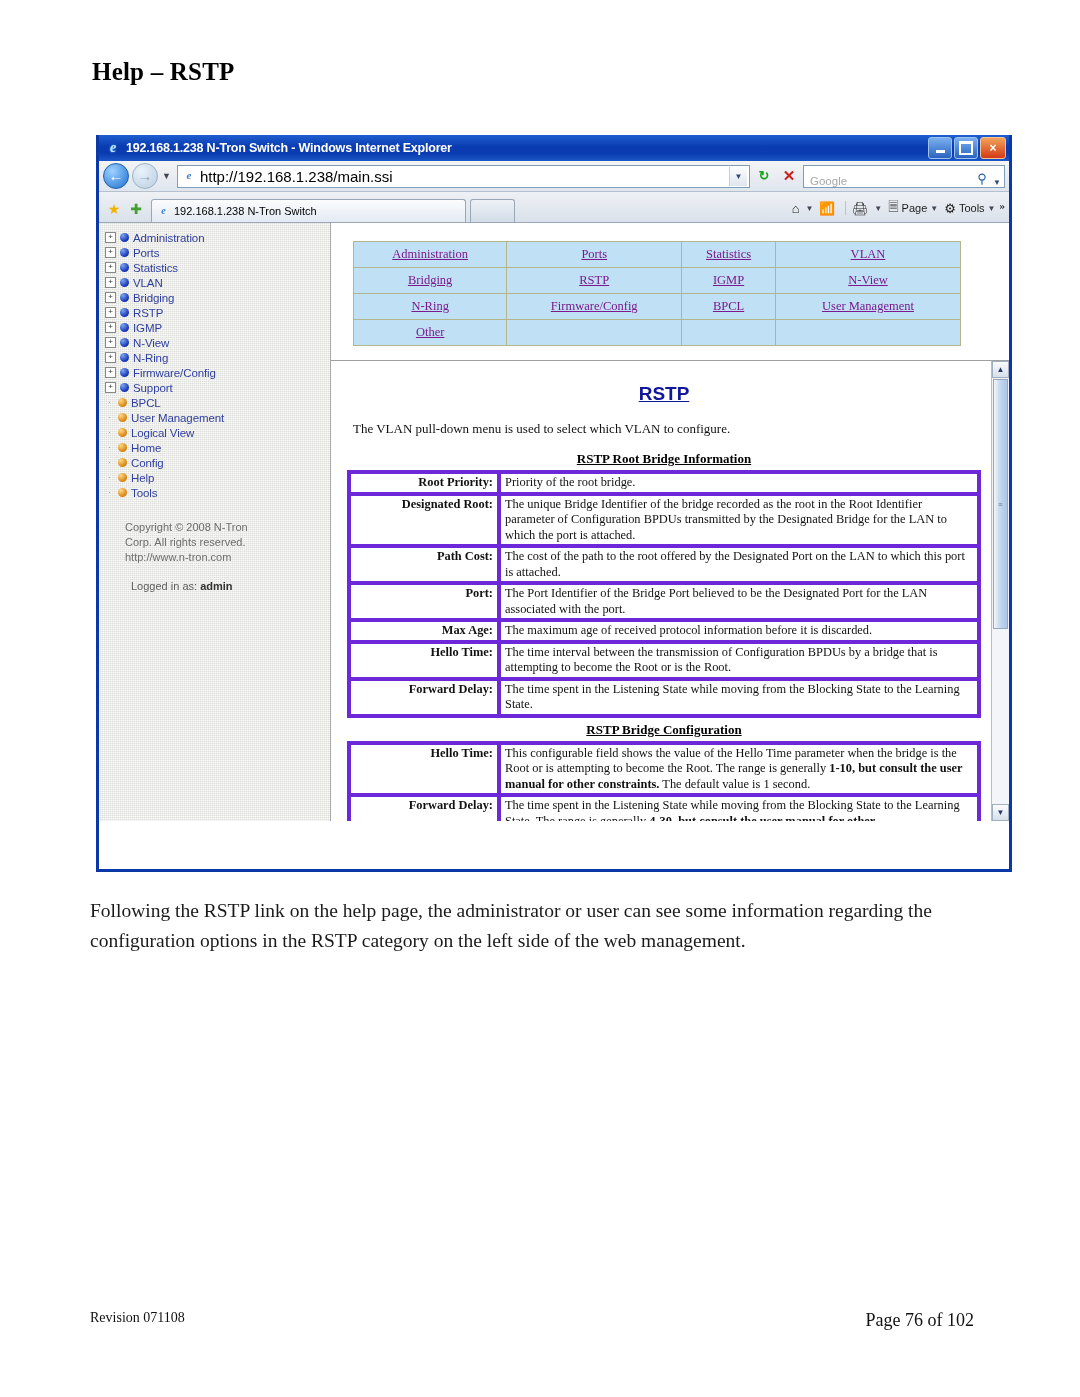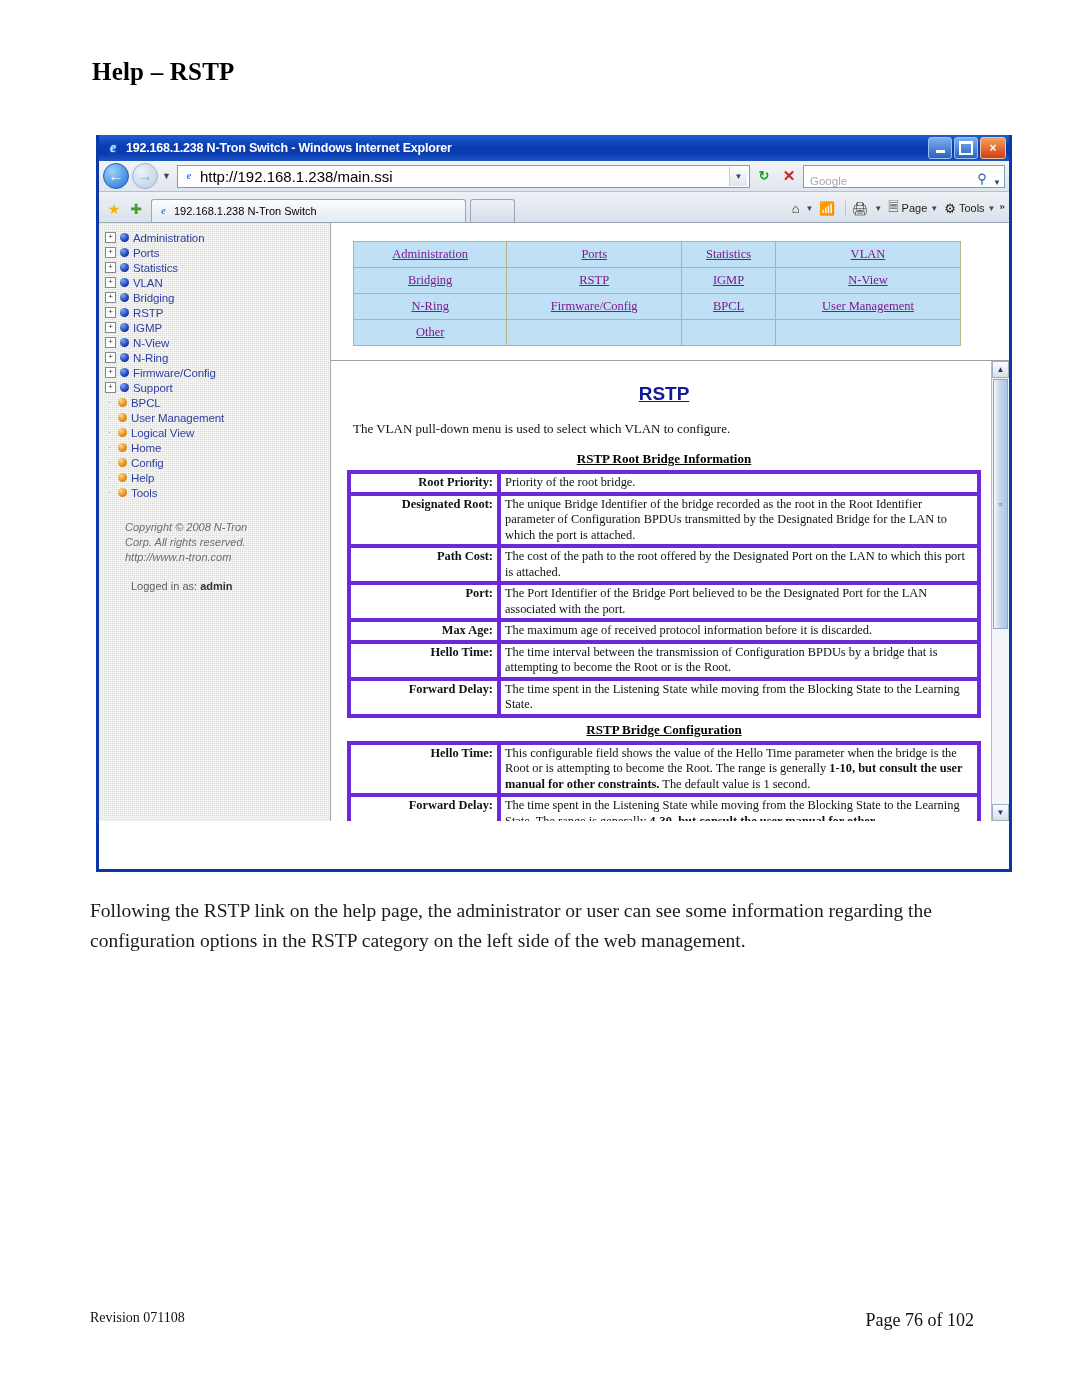--- a/index.html
+++ b/index.html
@@ -150,21 +150,21 @@
   }
   .exp.leafdash{border:none;background:none;color:#999;font-size:9px;}
   .bullet{width:9px;height:9px;border-radius:50%;margin-right:4px;flex:none;}
   .bullet.blue{background:radial-gradient(circle at 32% 28%,#7ba6ef,#1432b4 70%);}
   .bullet.orange{background:radial-gradient(circle at 32% 28%,#ffd98a,#d9820c 70%);}
   .tlabel2{
     font-family:"Liberation Sans",sans-serif;font-size:11.5px;color:#2f3fa0;letter-spacing:-.1px;
   }
   .copyr{
     margin-top:20px;padding-left:20px;font-family:"Liberation Sans",sans-serif;
-    font-size:11px;color:#6d6d6d;line-height:15px;font-style:italic;
+    font-size:11px;color:#6d6d6d;line-height:15px;
   }
   .loggedin{
     margin-top:15px;padding-left:26px;font-family:"Liberation Sans",sans-serif;
     font-size:11px;color:#5d5d5d;
   }
   .loggedin b{color:#333;}
 
   .content{flex:1;background:#fff;position:relative;display:flex;flex-direction:column;min-width:0;}
   .linkzone{padding:18px 14px 0 22px;}
   .linktable{border-collapse:collapse;width:608px;border:1px solid #9a9a6a;}

